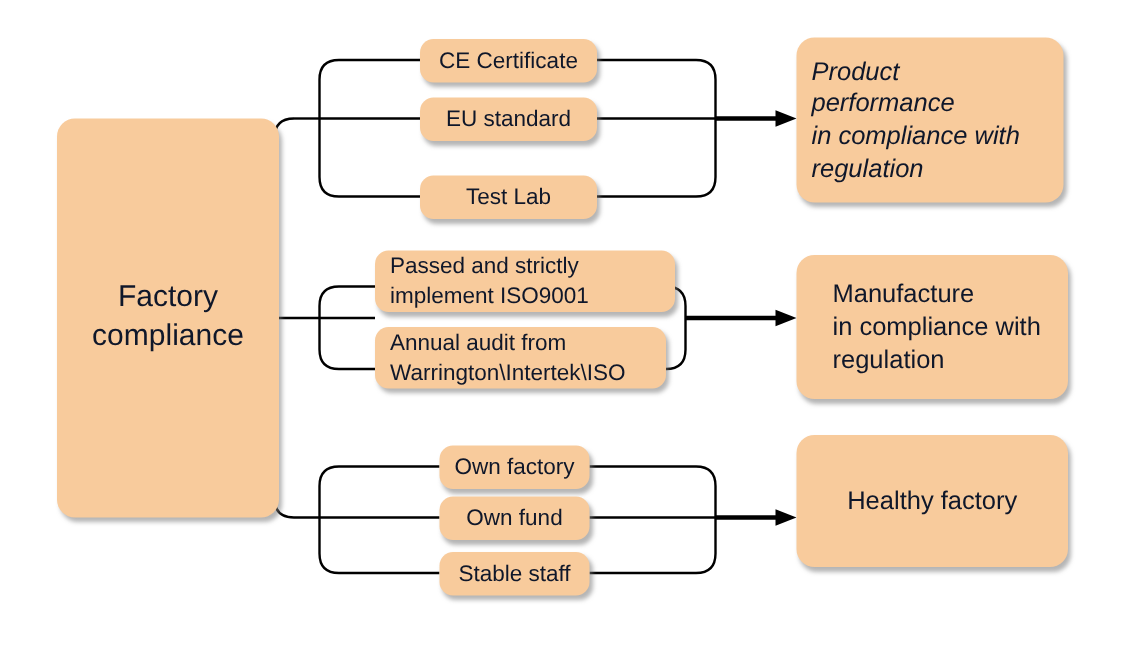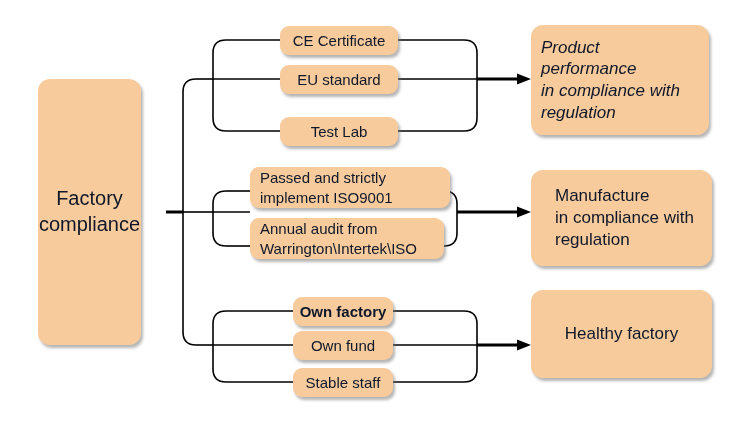--- a/index.html
+++ b/index.html
@@ -26,21 +26,21 @@
     align-items: center;
     line-height: 1.28;
     white-space: pre-line;
     z-index: 5;
   }
   .node.center { justify-content: center; text-align: center; }
   .node.left   { justify-content: flex-start; text-align: left; }
 
   
   #root-node {
-    left: 38px; top: 79px; width: 103px; height: 266px;
+    left: 38px; top: 79px; width: 148px; height: 266px;
     font-size: 20px;
     border-radius: 12px;
     padding: 0 8px;
   }
 
   
   .pill {
     font-size: 15px;
     height: 29px;
     border-radius: 9px;
@@ -142,21 +142,21 @@
   <div class="node pill2" style="left:250px; top:167px; width:200px;">Passed and strictly
 implement ISO9001</div>
 
   <div class="node pill2" style="left:250px; top:218px; width:194px;">Annual audit from
 Warrington\Intertek\ISO</div>
 
   <div class="node result left" style="left:531px; top:170px; width:181px; height:96px;padding-left:24px;">Manufacture
 in compliance with
 regulation</div>
 
-  <div class="node pill" style="left:293px; top:297px; width:100px;font-weight:bold;">Own factory</div>
+  <div class="node pill" style="left:293px; top:297px; width:100px;">Own factory</div>
 
   <div class="node pill" style="left:293px; top:331px; width:100px;">Own fund</div>
 
   <div class="node pill" style="left:293px; top:368px; width:100px;">Stable staff</div>
 
   <div class="node result center" style="left:531px; top:290px; width:181px; height:88px;">Healthy factory</div>
 
 </div>
 
 </body></html>

